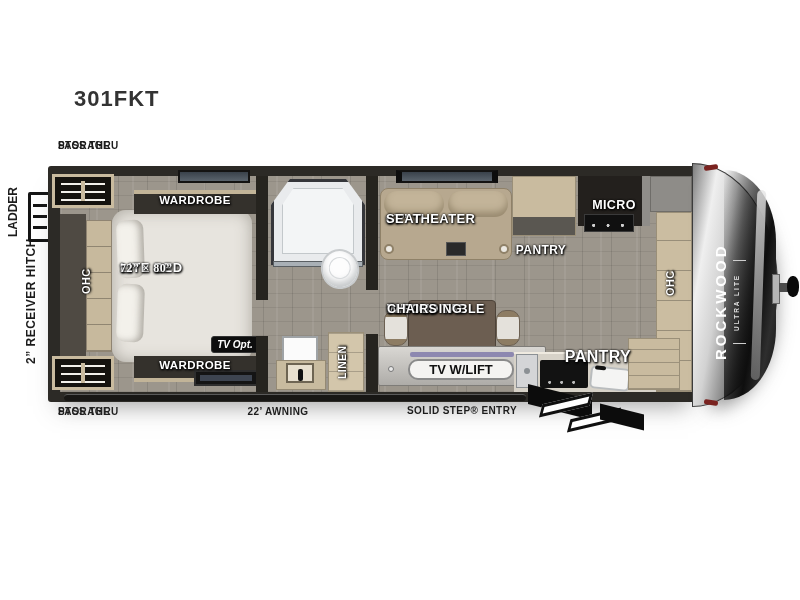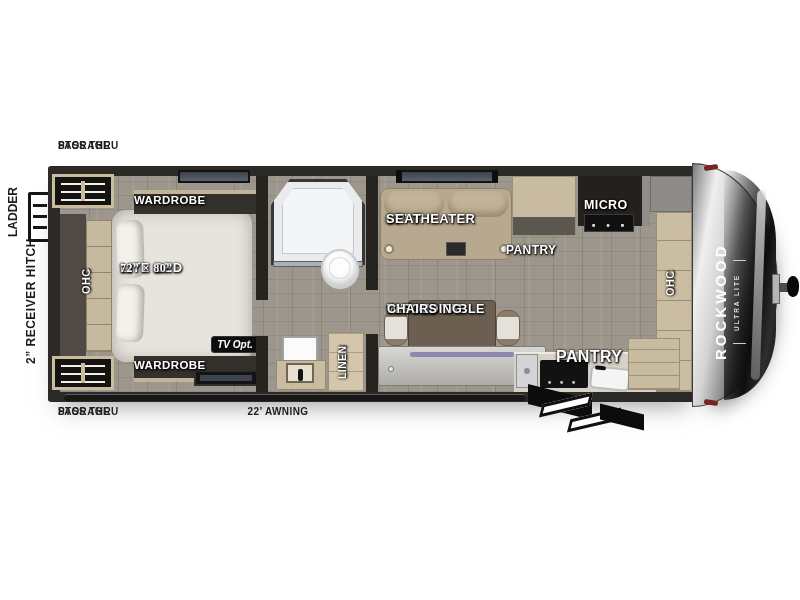--- a/index.html
+++ b/index.html
@@ -2,21 +2,21 @@
 <html><head>
 <meta charset="utf-8">
 <style>
   html,body{margin:0;padding:0;background:#fff;}
   #stage{position:relative;width:800px;height:600px;background:#ffffff;overflow:hidden;
          font-family:"Liberation Sans",sans-serif;}
   #stage *{position:absolute;box-sizing:border-box;}
 
   
   .blk{color:#1c1c1c;font-weight:bold;font-size:10px;letter-spacing:.4px;line-height:15px;text-align:center;}
-  .wht{color:#fff;font-weight:bold;letter-spacing:.4px;text-align:left;
+  .wht{color:#fff;font-weight:bold;letter-spacing:.4px;text-align:center;
        text-shadow:0 1px 3px rgba(0,0,0,.95),0 0 2px rgba(0,0,0,.85),1px 1px 2px rgba(0,0,0,.9);}
   .vert{writing-mode:vertical-rl;transform:rotate(180deg);text-align:center;}
 
   #title{left:74px;top:86px;font-size:22px;letter-spacing:1px;color:#333;font-weight:600;}
 
   #ptTop{left:58px;top:138px;width:125px;}
   #ptBottom{left:58px;top:404px;width:125px;}
   #awningLbl{left:218px;top:404px;width:120px;}
   #entryLbl{left:390px;top:403px;width:144px;}
   #ladderLbl{left:6px;top:180px;height:64px;width:18px;font-size:12px;color:#1c1c1c;font-weight:bold;}
@@ -178,20 +178,21 @@
       padding:4px 0;}
   #hitchPlate{left:772px;top:274px;width:8px;height:30px;background:#b5b5b5;border:1px solid #666;}
   #hitchArm{left:779px;top:283px;width:11px;height:9px;background:#4c4c4c;}
   #hitchKnob{left:787px;top:276px;width:12px;height:21px;background:#0a0a0a;border-radius:45%;}
 </style>
 </head>
 <body>
 
 <div id="stage">
 
+  <div id="title">301FKT</div>
 
   <div id="ptTop" class="blk">
     <div>PASS THRU</div>
     <div>STORAGE</div>
   </div>
   <div id="ptBottom" class="blk">
     <div>PASS THRU</div>
     <div>STORAGE</div>
   </div>
   <div id="ladderLbl" class="vert">LADDER</div>
@@ -255,20 +256,21 @@
   <div id="flipTable"></div>
   <div id="flipLbl" class="wht">
     <div>FLIP-UP TABLE</div>
     <div>W/FOLDING</div>
     <div>CHAIRS</div>
   </div>
   <div id="tvCab"></div>
   <div id="tvEdge"></div>
   <div id="scr1" class="screw"></div>
   <div id="scr2" class="screw"></div>
+  <div id="tvBadge">TV W/LIFT</div>
 
   <div id="fridge"></div>
   <div id="fridgeLbl" class="wht">PANTRY</div>
   <div id="microBox"></div>
   <div id="range"></div>
   <div id="microLbl" class="wht">MICRO</div>
   <div id="cornerTR"></div>
   <div id="ohcColR"></div>
   <div id="ohcLblR" class="wht vert">OHC</div>
   <div id="counterBR"></div>
@@ -277,20 +279,21 @@
   <div id="ksink"></div>
   <div id="pantryCab"></div>
   <div id="pantryLbl" class="wht">PANTRY</div>
 
   <div id="awnBar"></div>
   <div id="awningLbl" class="blk">22’ AWNING</div>
   <div id="rail1" class="rail"></div>
   <div id="tread1" class="tread"></div>
   <div id="tread2" class="tread"></div>
   <div id="rail2" class="rail"></div>
+  <div id="entryLbl" class="blk">SOLID STEP® ENTRY</div>
 
   <div id="cap"></div>
   <div id="capNose"></div>
   <div id="capStreak"></div>
   <div id="mk1" class="marker"></div>
   <div id="mk2" class="marker"></div>
   <div id="brandMain" class="vert">ROCKWOOD</div>
   <div id="brandSub" class="vert">ULTRA LITE</div>
   <div id="hitchPlate"></div>
   <div id="hitchArm"></div>

